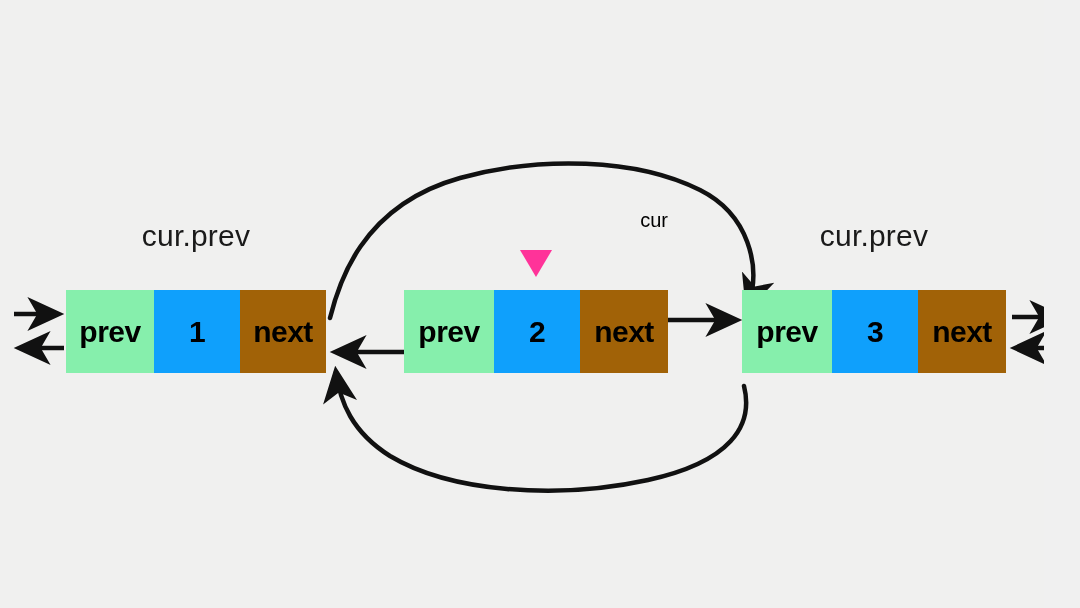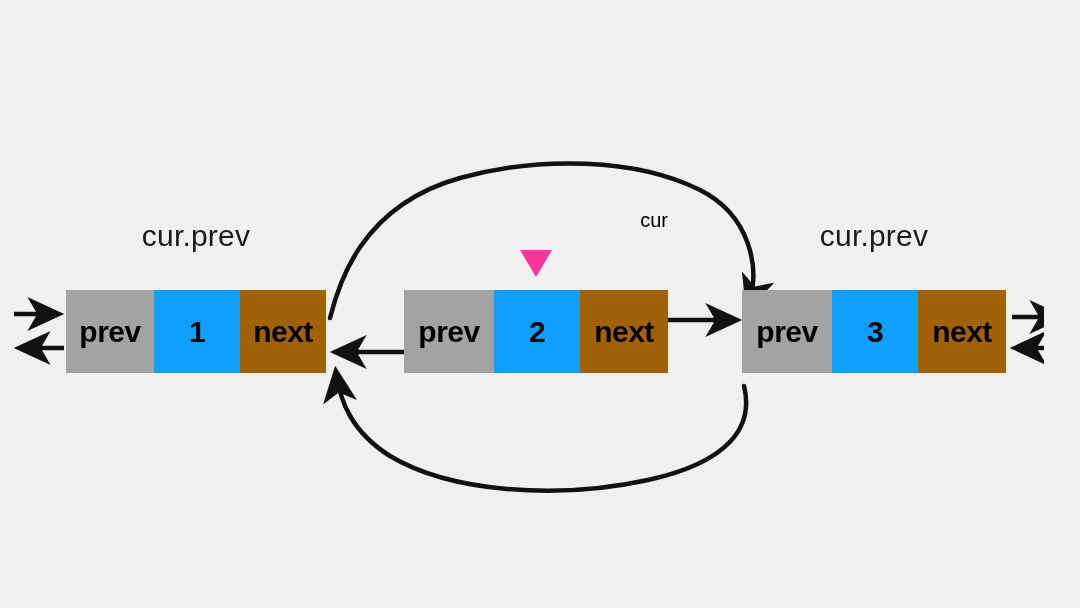--- a/index.html
+++ b/index.html
@@ -33,21 +33,21 @@
     display: flex;
     align-items: center;
     justify-content: center;
     box-sizing: border-box;
     color: #000000;
     font-size: 30px;
     font-weight: 700;
     letter-spacing: -0.5px;
     line-height: 1;
   }
-  .cell-prev { background: #a3a3a3; }
+  .cell-prev { background: #86efac; }
   .cell-val  { background: #0fa0fc; }
   .cell-next { background: #a16207; }
 
   .node-label {
     position: absolute;
     color: #1a1a1a;
     font-size: 30px;
     font-weight: 400;
     letter-spacing: 0.2px;
     white-space: nowrap;

